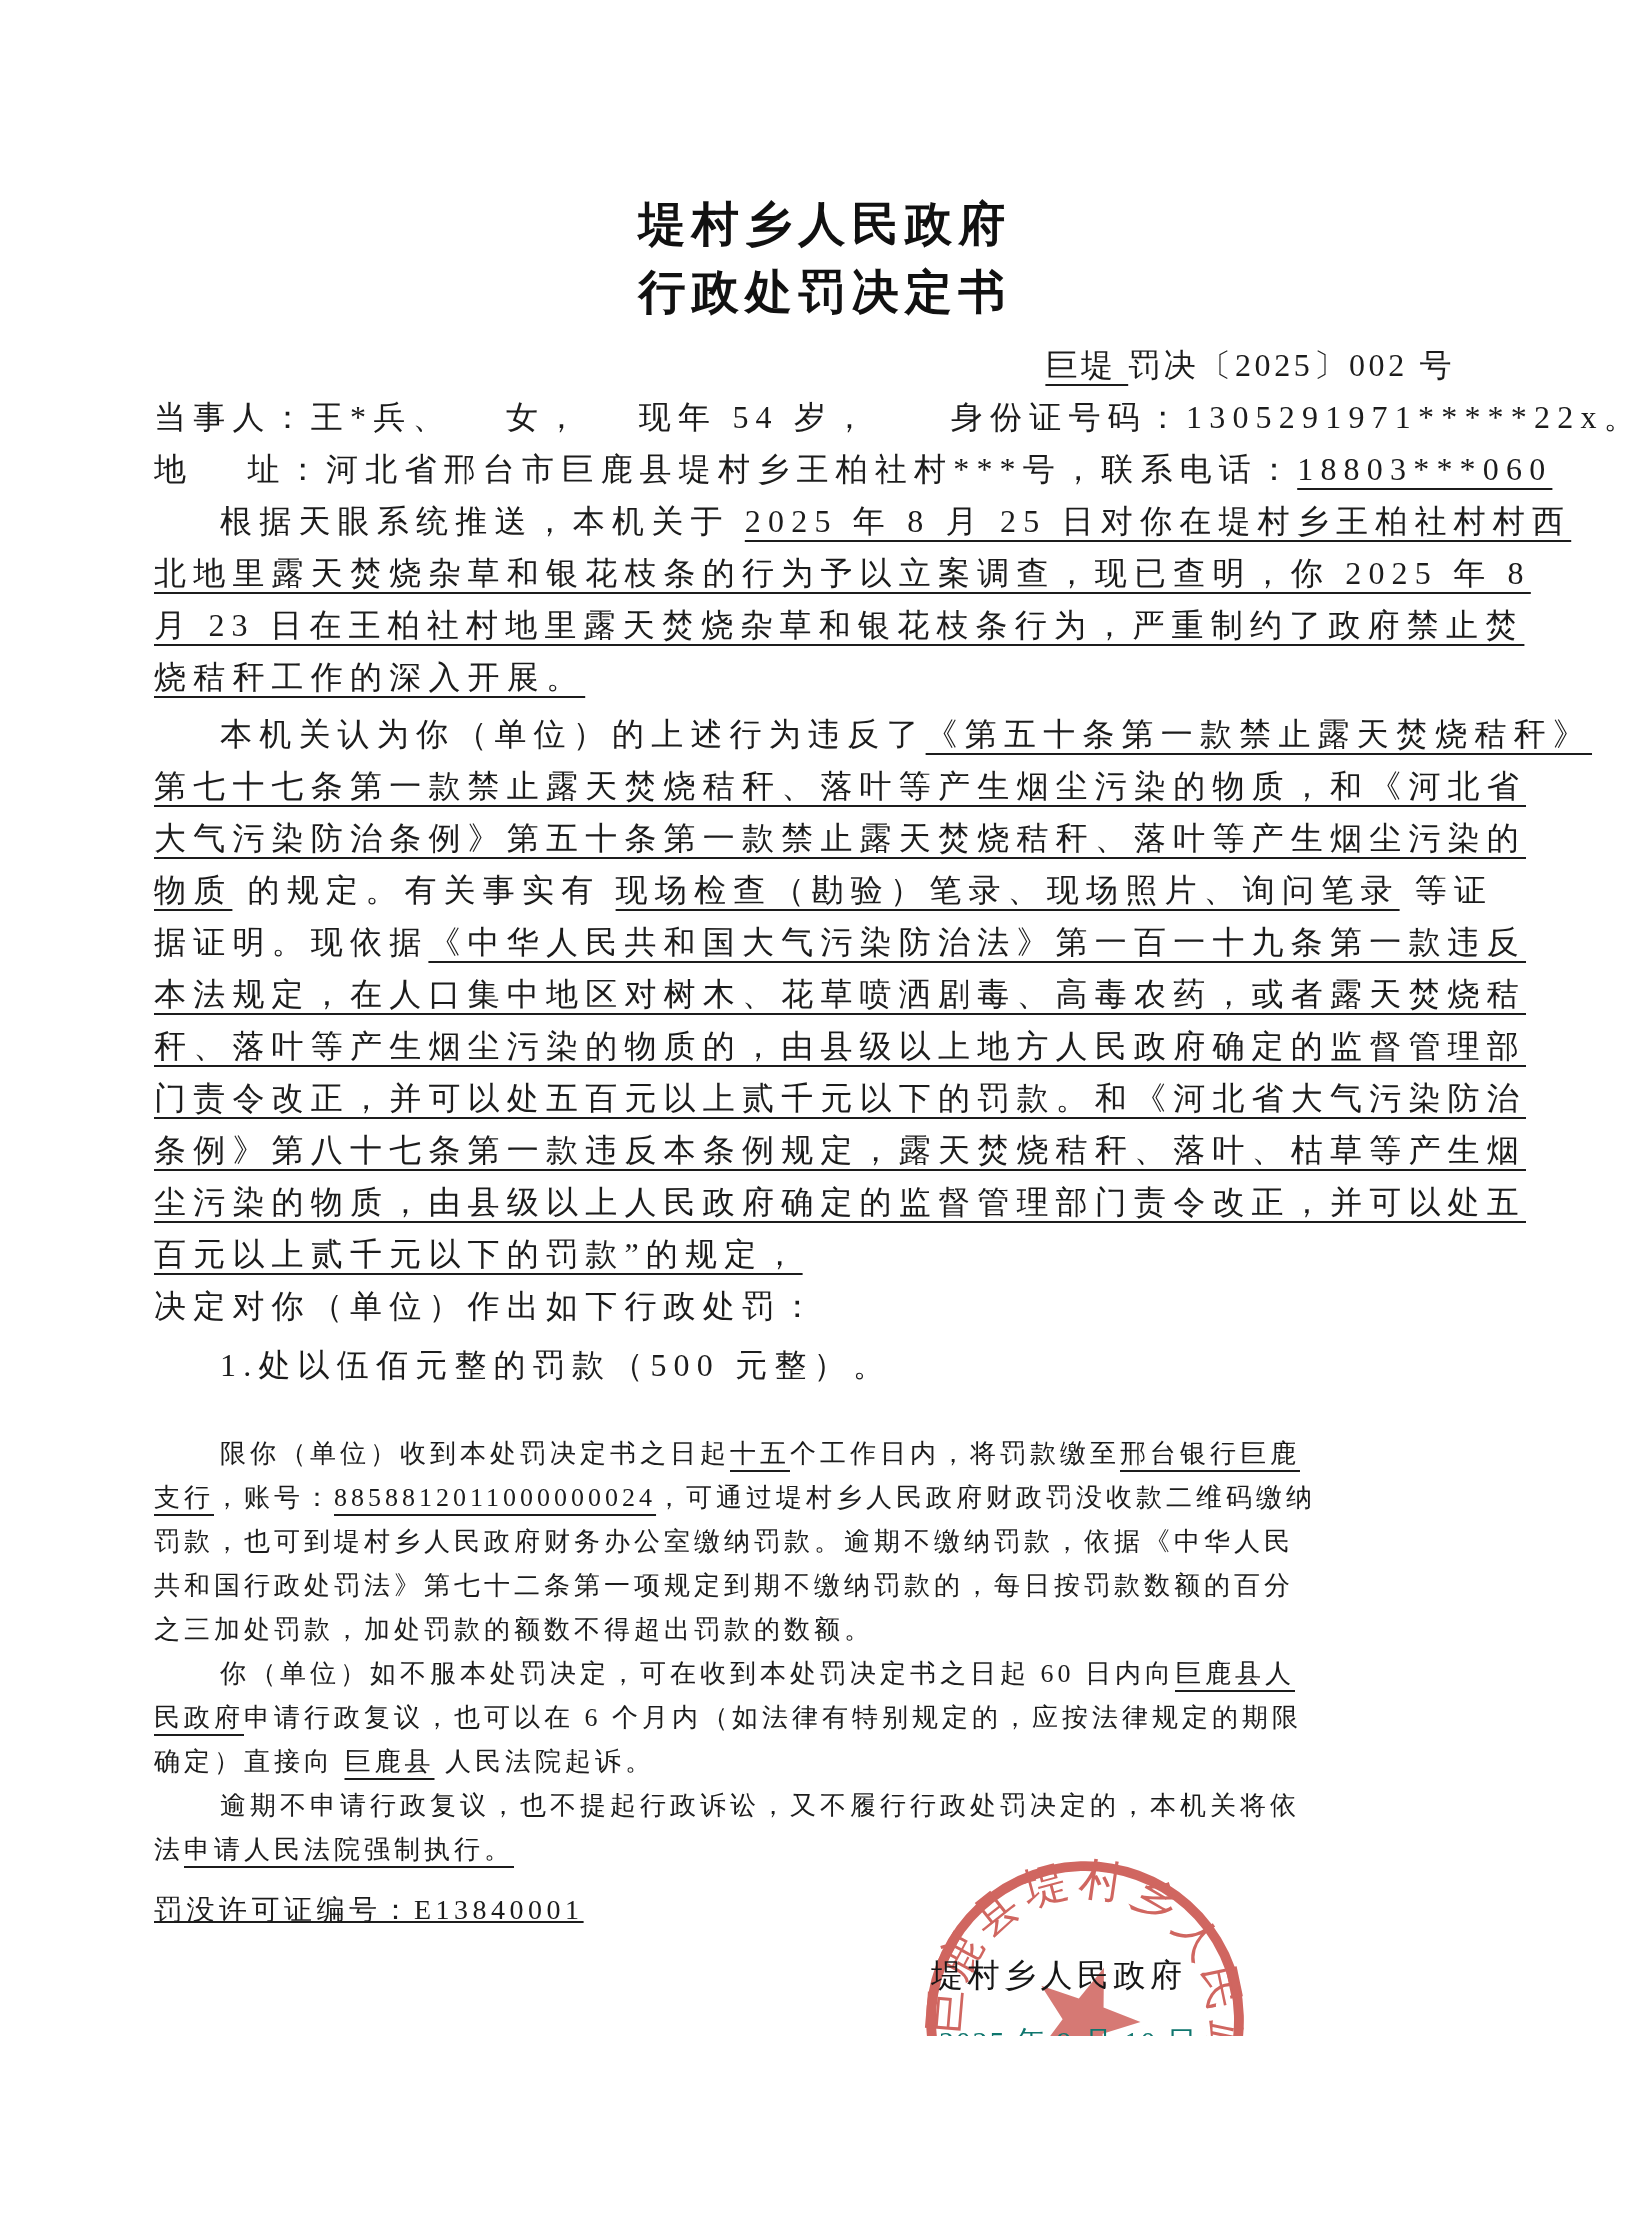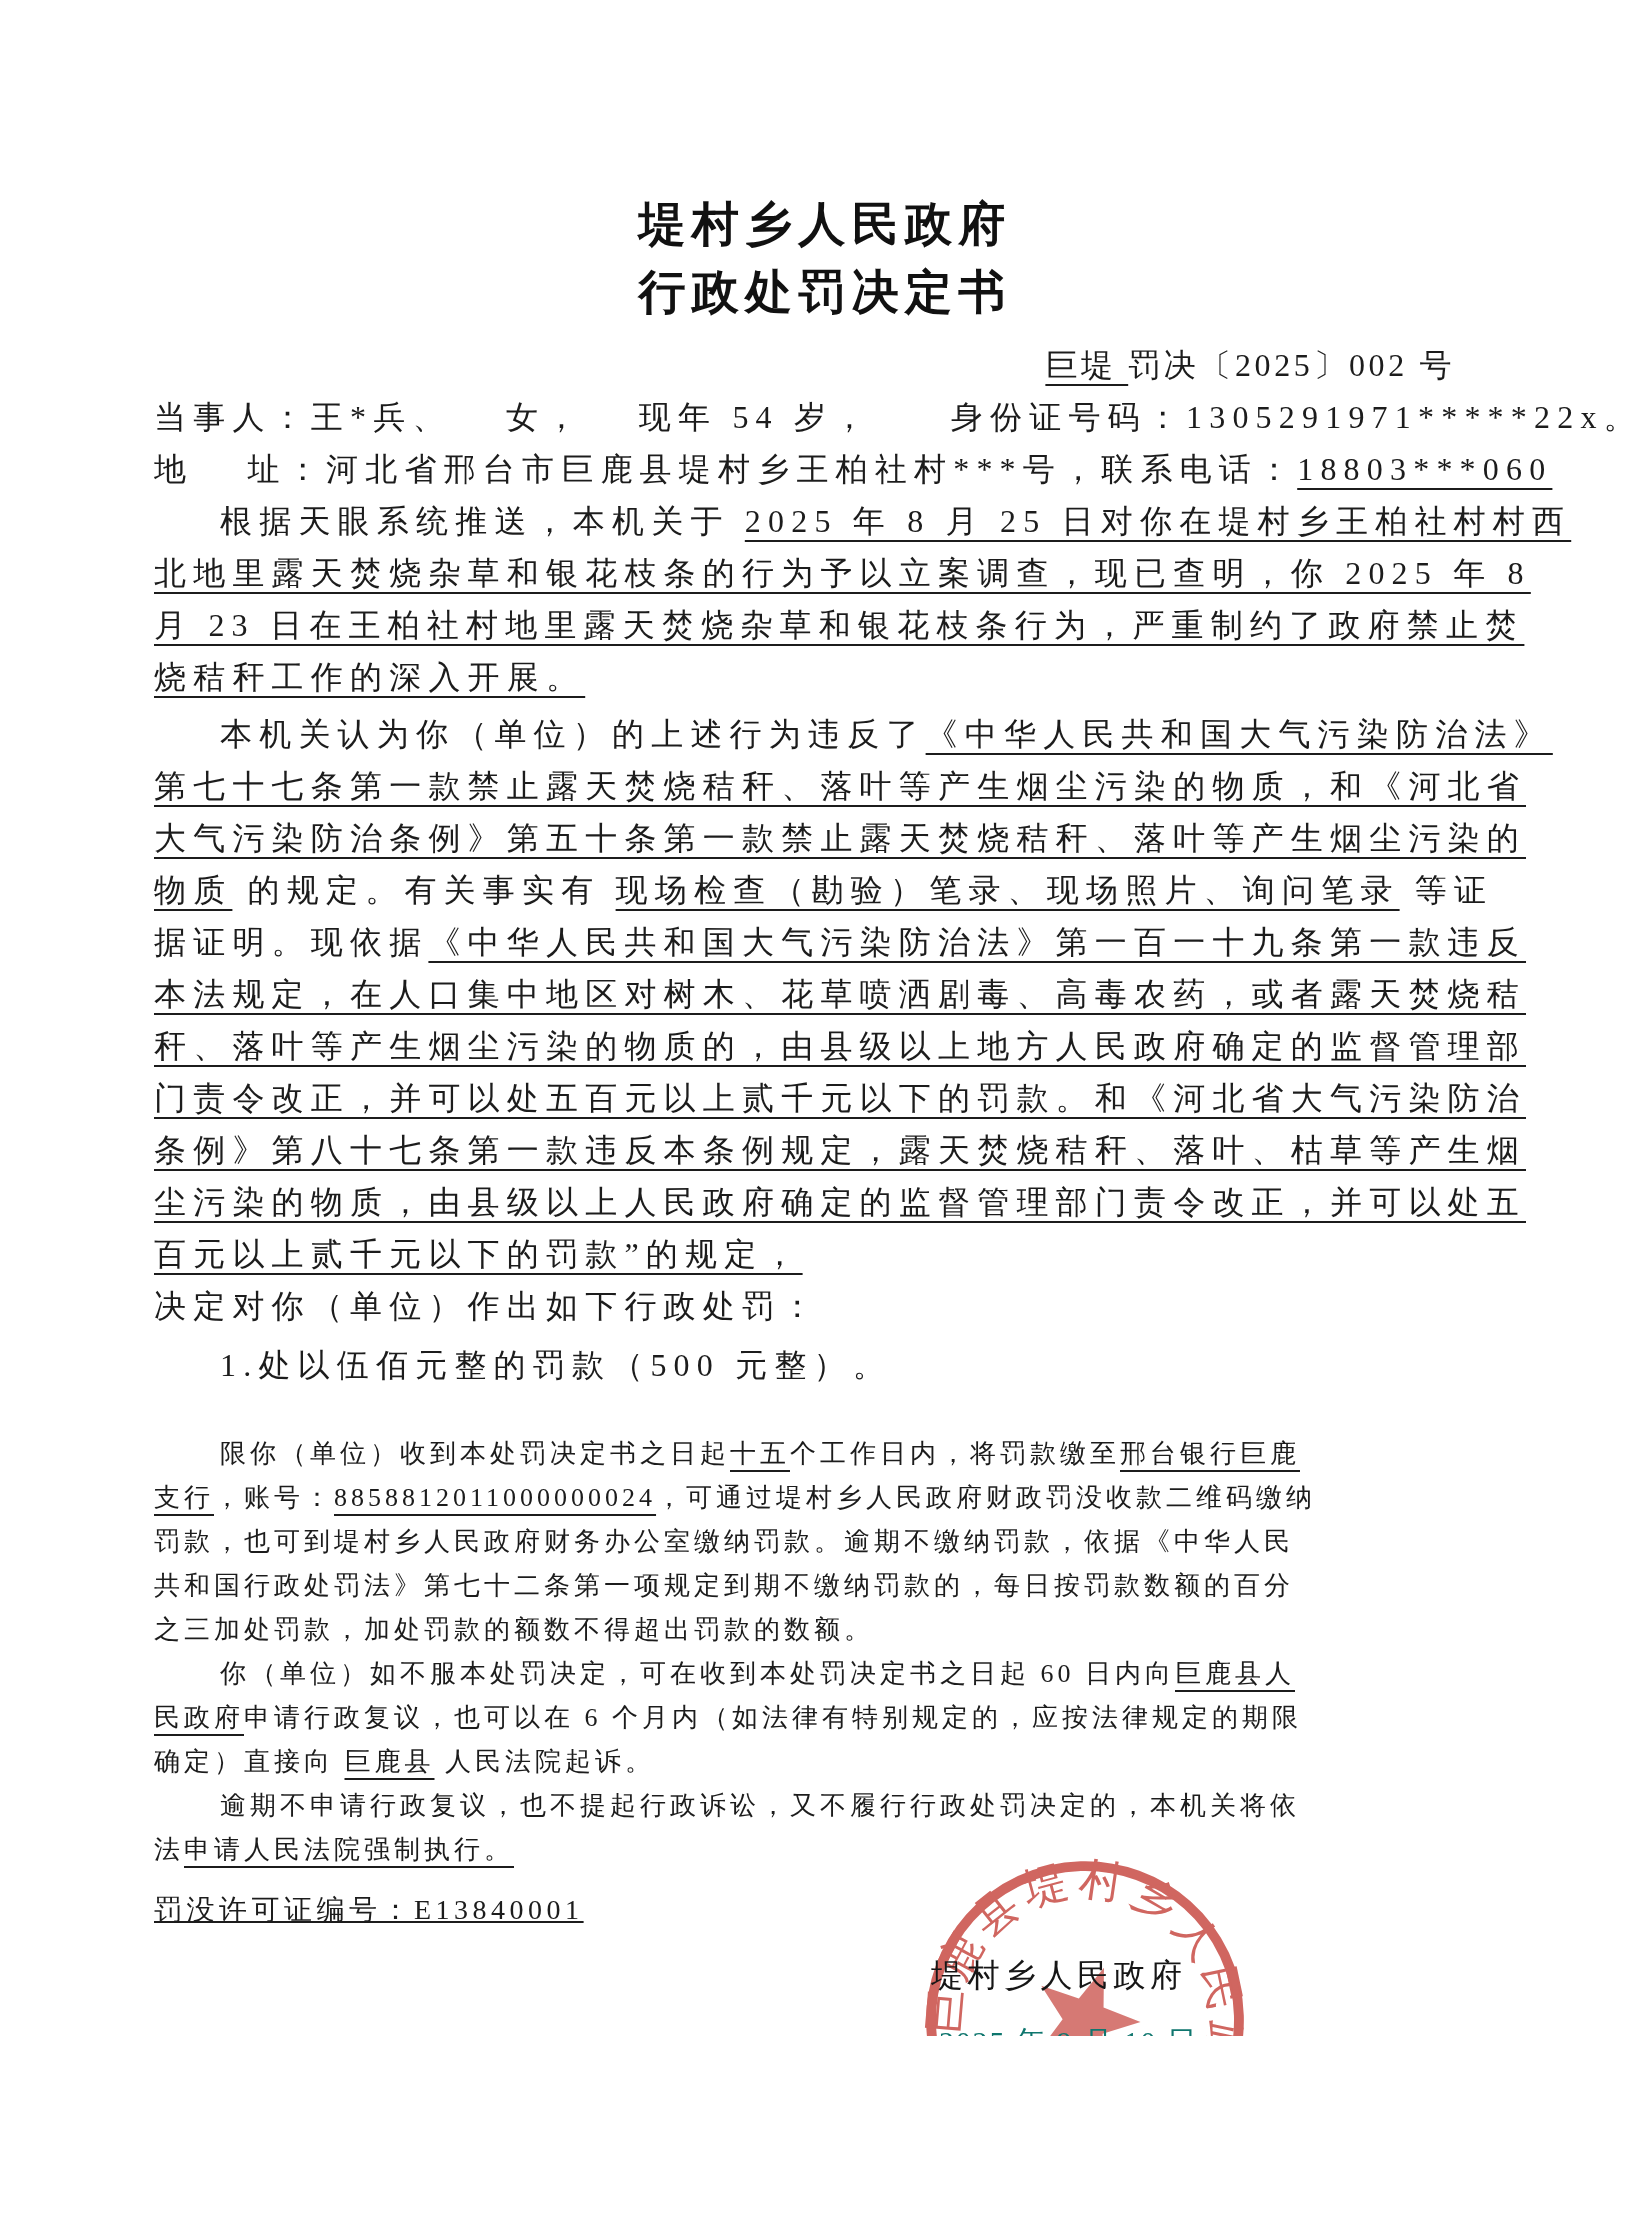--- a/index.html
+++ b/index.html
@@ -68,21 +68,21 @@
 
   <div class="doc-number"><span class="u">巨堤 </span><span>罚决〔2025〕002 号</span></div>
 
   <div class="body-block">
       <div class="line p1"><span>当事人：王*兵、　 女，　 现年 54 岁，　　身份证号码：1305291971*****22x。</span></div>
       <div class="line p1"><span>地　 址：河北省邢台市巨鹿县堤村乡王柏社村***号，联系电话：</span><span class="u">18803***060</span></div>
       <div class="line p1 ind"><span>根据天眼系统推送，本机关于 </span><span class="u">2025 年 8 月 25 日对你在堤村乡王柏社村村西</span></div>
       <div class="line p1"><span class="u">北地里露天焚烧杂草和银花枝条的行为予以立案调查，现已查明，你 2025 年 8</span></div>
       <div class="line p1"><span class="u">月 23 日在王柏社村地里露天焚烧杂草和银花枝条行为，严重制约了政府禁止焚</span></div>
       <div class="line p1"><span class="u">烧秸秆工作的深入开展。</span></div>
-      <div class="line p1 ind" style="margin-top: 5.4px;"><span>本机关认为你（单位）的上述行为违反了</span><span class="u">《中华人民共和国大气污染防治法》</span></div>
+      <div class="line p1 ind" style="margin-top: 5.4px;"><span>本机关认为你（单位）的上述行为违反了</span><span class="u">《第五十条第一款禁止露天焚烧秸秆》</span></div>
       <div class="line p1"><span class="u">第七十七条第一款禁止露天焚烧秸秆、落叶等产生烟尘污染的物质，和《河北省</span></div>
       <div class="line p1"><span class="u">大气污染防治条例》第五十条第一款禁止露天焚烧秸秆、落叶等产生烟尘污染的</span></div>
       <div class="line p1"><span class="u">物质</span><span> 的规定。有关事实有 </span><span class="u">现场检查（勘验）笔录、现场照片、询问笔录</span><span> 等证</span></div>
       <div class="line p1"><span>据证明。现依据</span><span class="u">《中华人民共和国大气污染防治法》第一百一十九条第一款违反</span></div>
       <div class="line p1"><span class="u">本法规定，在人口集中地区对树木、花草喷洒剧毒、高毒农药，或者露天焚烧秸</span></div>
       <div class="line p1"><span class="u">秆、落叶等产生烟尘污染的物质的，由县级以上地方人民政府确定的监督管理部</span></div>
       <div class="line p1"><span class="u">门责令改正，并可以处五百元以上贰千元以下的罚款。和《河北省大气污染防治</span></div>
       <div class="line p1"><span class="u">条例》第八十七条第一款违反本条例规定，露天焚烧秸秆、落叶、枯草等产生烟</span></div>
       <div class="line p1"><span class="u">尘污染的物质，由县级以上人民政府确定的监督管理部门责令改正，并可以处五</span></div>
       <div class="line p1"><span class="u">百元以上贰千元以下的罚款”的规定，</span></div>

